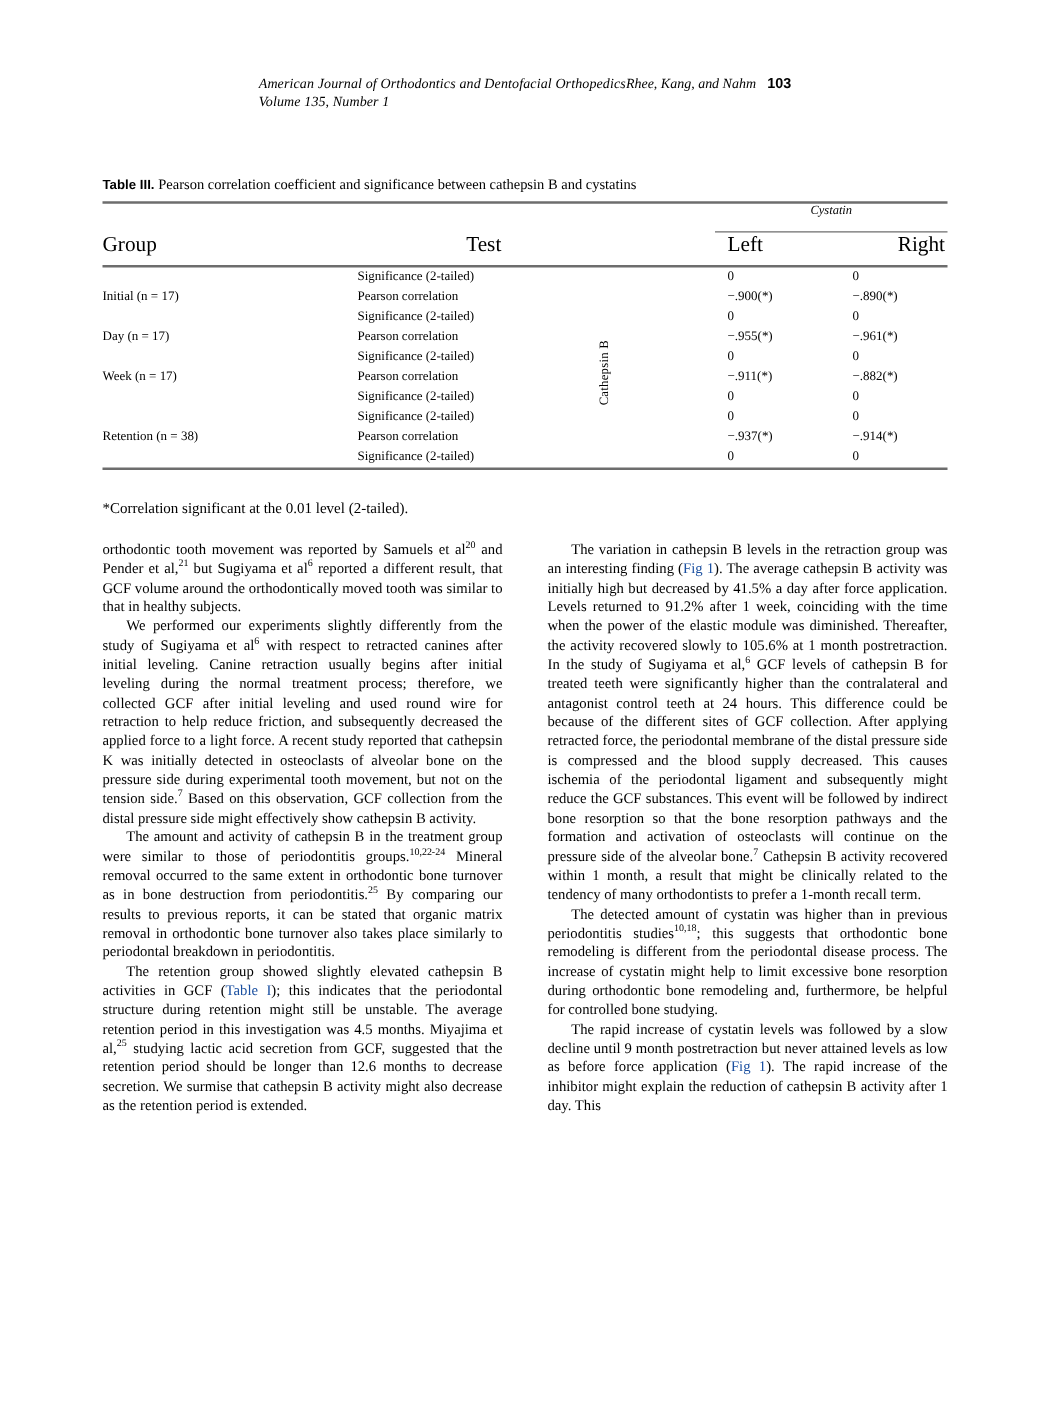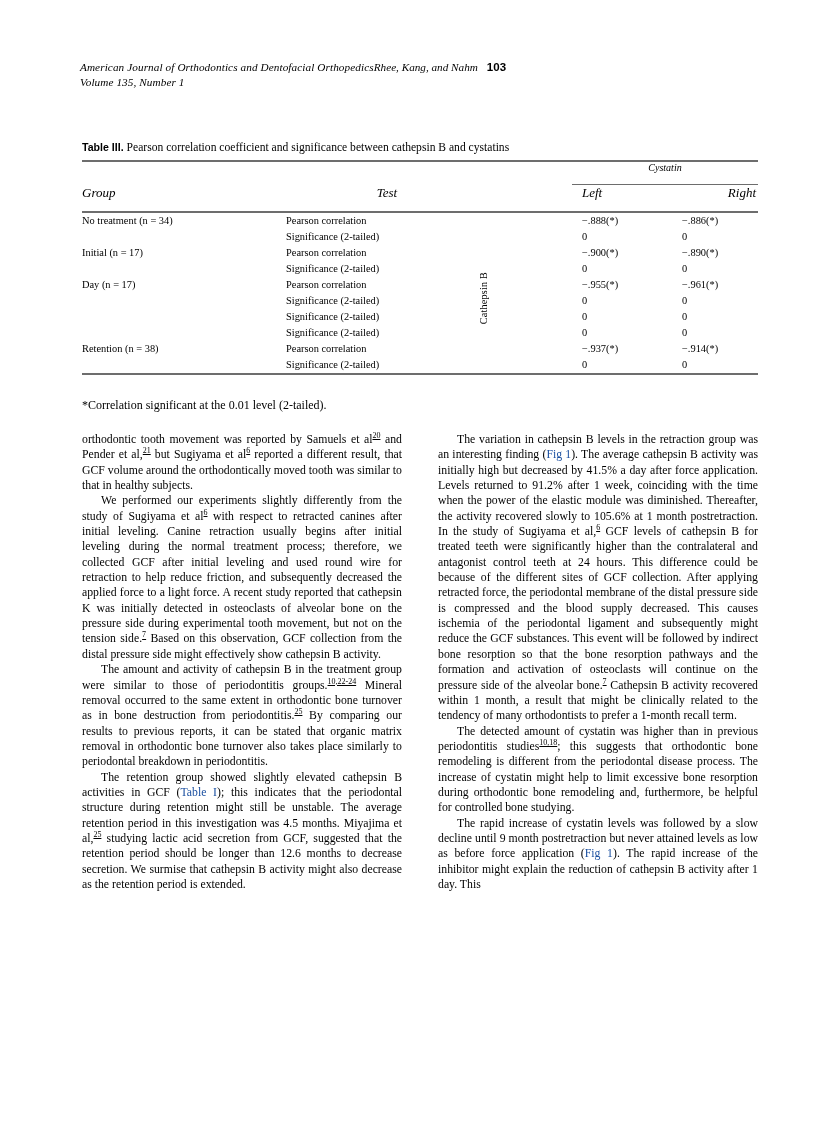--- a/index.html
+++ b/index.html
@@ -20,21 +20,21 @@
     overflow: hidden;
   }
 
   
   .running-head {
     position: absolute;
     left: 80px;
     top: 60px;
     width: 680px;
     display: flex;
-    justify-content: flex-start;
+    justify-content: center;
     align-items: flex-start;
   }
   .rh-left {
     font-style: italic;
     font-size: 11.2px;
     line-height: 14.5px;
     letter-spacing: 0.1px;
   }
   .rh-right {
     font-style: italic;
@@ -105,22 +105,21 @@
     padding: 0;
   }
   .span-rule-inner {
     border-top: 1px solid #6d6d6d;
     height: 0;
     font-size: 0;
     line-height: 0;
   }
   .subhead {
     height: 26px;
-    font-style: italic;
-    font-size: 13px;
+    font-size: 17px;
     vertical-align: bottom;
     padding-bottom: 4px;
   }
   .subhead.c-group { text-align: left; }
   .subhead.c-test  { text-align: center; }
   .subhead.c-left  { text-align: left; padding-left: 10px; }
   .subhead.c-right { text-align: right; padding-right: 2px; }
 
   .headrule-cell { padding: 0; height: 2px; }
   .headrule-inner {
@@ -177,21 +176,20 @@
   }
   .col p {
     margin: 0;
     text-indent: 19px;
   }
   .col p.no-indent { text-indent: 0; }
   sup {
     font-size: 0.68em;
     vertical-align: super;
     line-height: 0;
-    text-decoration: underline;
   }
   .xref { color: #1a4fa0; }
 </style>
 </head>
 <body>
 
 <div class="page">
 
   <div class="running-head">
     <div class="rh-left">
@@ -239,27 +237,20 @@
           <td class="subhead c-left">Left</td>
           <td class="subhead c-right">Right</td>
         </tr>
         <tr>
           <td class="headrule-cell" colspan="5">
               <div class="headrule-inner"></div>
             </td>
         </tr>
 
         <tr class="datarow">
-          <td class="c-group">No treatment (n = 34)</td>
-          <td class="c-test">Pearson correlation</td>
-          <td></td>
-          <td class="c-val-left">−.888(*)</td>
-          <td class="c-val-right">−.886(*)</td>
-        </tr>
-        <tr class="datarow">
           <td class="c-group"></td>
           <td class="c-test">Significance (2-tailed)</td>
           <td></td>
           <td class="c-val-left">0</td>
           <td class="c-val-right">0</td>
         </tr>
 
         <tr class="datarow">
           <td class="c-group">Initial (n = 17)</td>
           <td class="c-test">Pearson correlation</td>
@@ -283,20 +274,27 @@
           <td class="c-val-right">−.961(*)</td>
         </tr>
         <tr class="datarow">
           <td class="c-group"></td>
           <td class="c-test">Significance (2-tailed)</td>
           <td></td>
           <td class="c-val-left">0</td>
           <td class="c-val-right">0</td>
         </tr>
 
+        <tr class="datarow">
+          <td class="c-group">Week (n = 17)</td>
+          <td class="c-test">Pearson correlation</td>
+          <td></td>
+          <td class="c-val-left">−.911(*)</td>
+          <td class="c-val-right">−.882(*)</td>
+        </tr>
         <tr class="datarow">
           <td class="c-group"></td>
           <td class="c-test">Significance (2-tailed)</td>
           <td></td>
           <td class="c-val-left">0</td>
           <td class="c-val-right">0</td>
         </tr>
 
         <tr class="datarow">
           <td class="c-group"></td>

